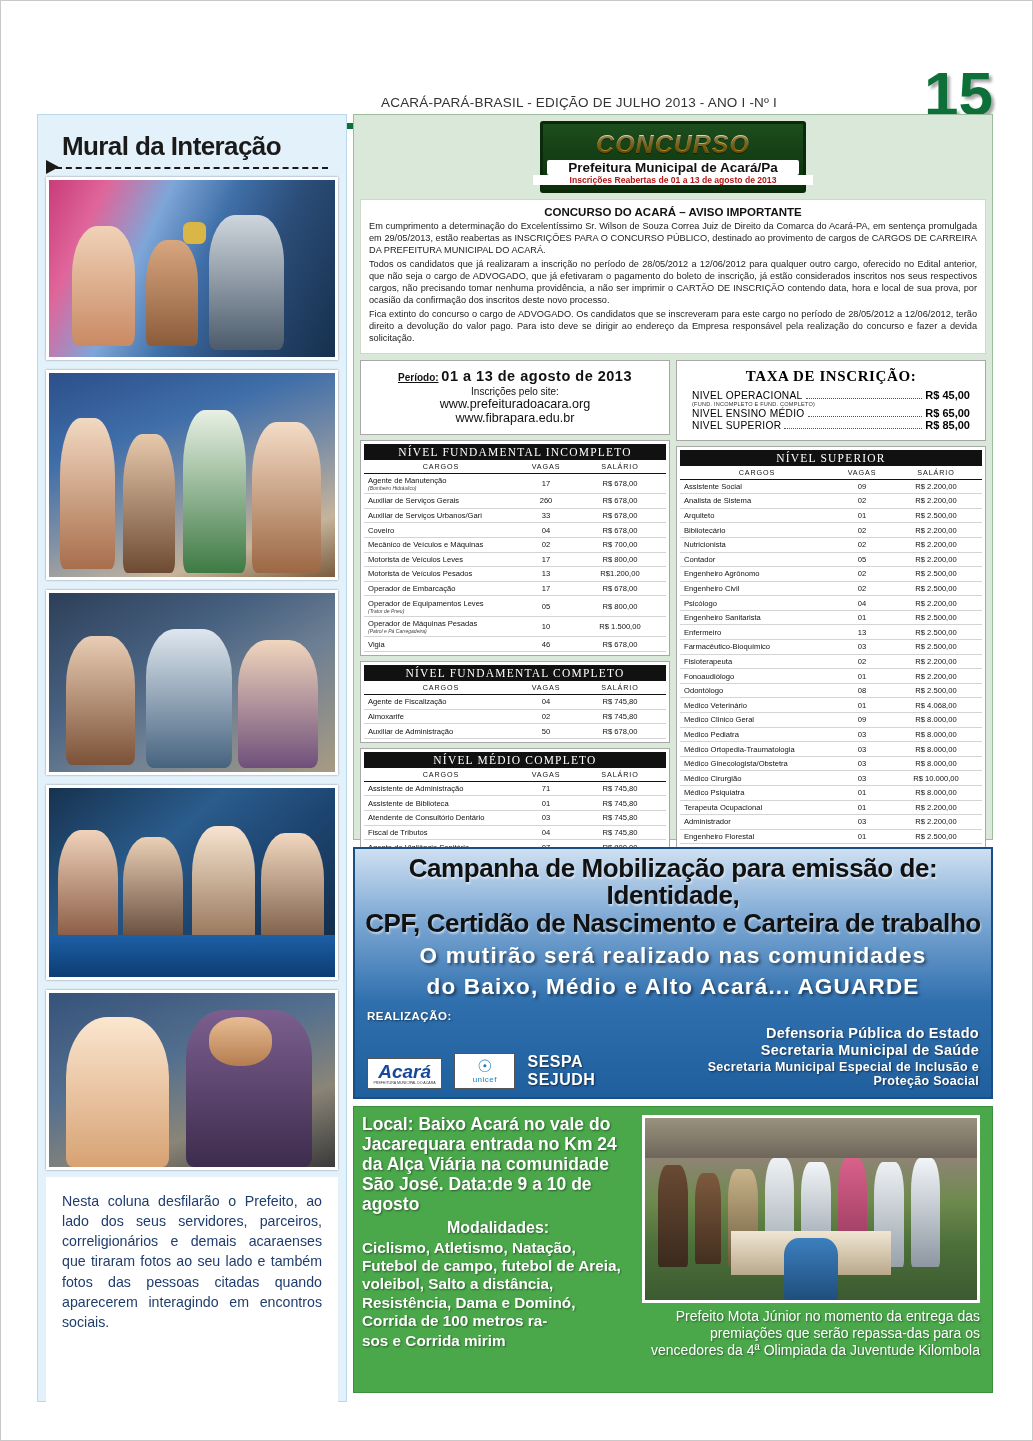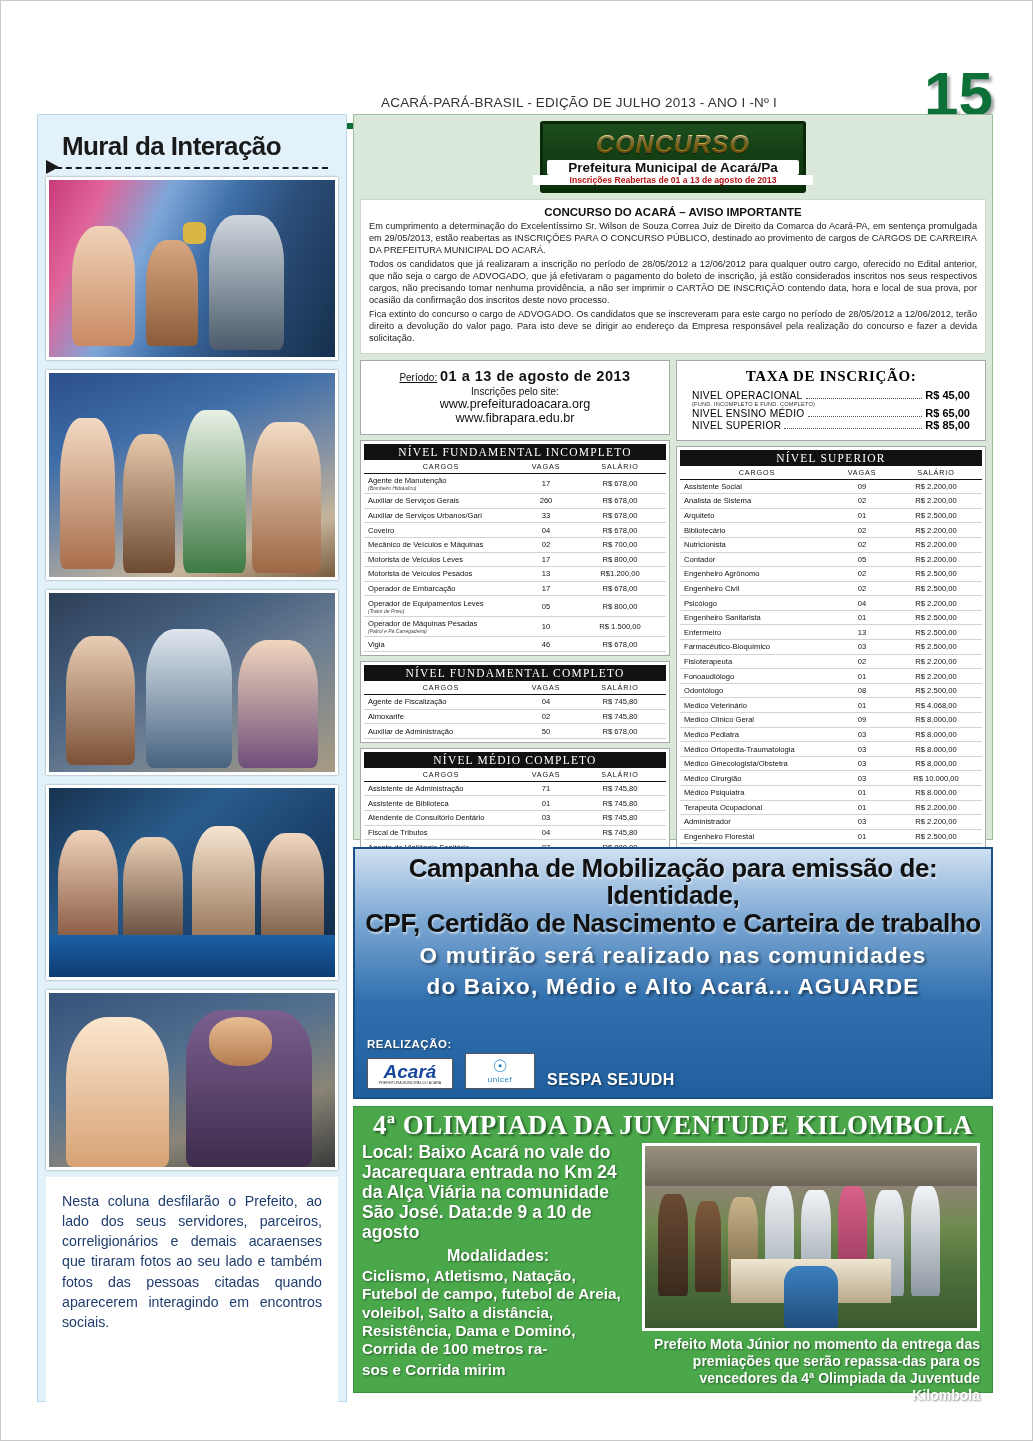--- a/index.html
+++ b/index.html
@@ -106,21 +106,21 @@
   }
   .notice h3 { text-align: center; font-size: 11.5px; font-weight: bold; color: #111; margin-bottom: 3px; }
   .notice p { font-size: 9.2px; line-height: 1.3; color: #222; text-align: justify; margin-bottom: 2px; }
 
   .tbl-wrap { display: flex; gap: 6px; margin-top: 6px; }
   .tbl-col { width: 310px; }
   .white-card { background:#fff; border:1px solid #a8a8a8; padding: 3px; margin-bottom: 5px; }
 
   .periodo { text-align: center; padding: 4px 2px 6px; }
   .periodo .p1 { font-size: 10px; color:#111; }
-  .periodo .p1 u { font-weight: normal; }
+  .periodo .p1 u { font-weight: bold; }
   .periodo .p1 b { font-size: 14.5px; letter-spacing: .5px; }
   .periodo .p2 { font-size: 10px; color:#111; margin-top: 2px; }
   .periodo .p3 { font-size: 12.6px; color:#111; }
 
   .taxa { text-align: center; padding: 4px 6px 6px; }
   .taxa h4 { font-family:"Liberation Serif", serif; font-size: 15px; letter-spacing: .6px; margin-bottom: 4px; }
   .taxa-row { display:flex; align-items: baseline; font-size: 10.2px; justify-content: space-between; padding: 0 6px; }
   .taxa-row .lbl { letter-spacing: .3px; }
   .taxa-row .dots { flex: 1; border-bottom: 1px dotted #555; margin: 0 3px 2px; }
   .taxa-row .val { font-weight: bold; font-size: 11px; }
@@ -203,21 +203,21 @@
     text-align:center; font-size: 16px; font-weight:bold; color:#fff; margin-top: 4px;
     text-shadow: 1px 1px 2px rgba(0,0,0,.45);
   }
   .gb-left .modal-b {
     font-size: 15.3px; font-weight: bold; color:#fff; line-height: 1.2; margin-top: 2px;
     text-shadow: 1px 1px 2px rgba(0,0,0,.45);
   }
   .gb-right { width: 338px; }
   .gb-photo { width: 338px; height: 188px; border: 3px solid #fff; overflow:hidden; }
   .gb-cap {
-    font-size: 14px; font-weight: bold; color: #fff; text-align: right;
+    font-size: 14px; font-weight: normal; color: #fff; text-align: right;
     line-height: 1.2; margin-top: 5px; text-shadow: 1px 1px 2px rgba(0,0,0,.45);
   }
 
   
   .ph { width: 100%; height: 100%; position: relative; }
 </style>
 </head>
 <body>
 
 <div class="page">
@@ -785,26 +785,30 @@
         <div class="bb-row">
           <div class="logo-acara2">
             <div class="t">Acará</div>
             <div class="b">PREFEITURA MUNICIPAL DO ACARÁ</div>
           </div>
           <div class="logo-unicef">
             <div class="u1">☉</div>
             <div class="u2">unicef</div>
           </div>
           <div class="bb-orgs">SESPA  SEJUDH</div>
+          <div class="bb-right">
+            <div>Defensoria Pública do Estado</div>
+            <div>Secretaria Municipal de Saúde</div>
+            <div class="small">Secretaria Municipal Especial de Inclusão e Proteção Soacial</div>
+          </div>
         </div>
       </div>
     </div>
 
     <div class="green-banner">
-      <div class="gb-title">4ª OLIMPIADA DA JUVENTUDE KILOMBOLA</div>
       <div class="gb-body">
         <div class="gb-left">
           <div class="local">Local: Baixo Acará no vale do Jacarequara entrada no Km 24 da Alça Viária na comunidade São José. Data:de 9 a 10 de agosto</div>
           <div class="modal-h">Modalidades:</div>
           <div class="modal-b">Ciclismo, Atletismo, Natação, Futebol de campo, futebol de Areia, voleibol, Salto a distância, Resistência, Dama e Dominó, Corrida de 100 metros ra-</div>
           <div class="modal-b last">sos e Corrida mirim</div>
         </div>
         <div class="gb-right">
           <div class="gb-photo">
             <div class="ph" style="background:linear-gradient(#b9b2a2 0%,#8e8474 22%,#6f8a4e 45%,#4c6f3a 70%,#3c5a30 100%);">

